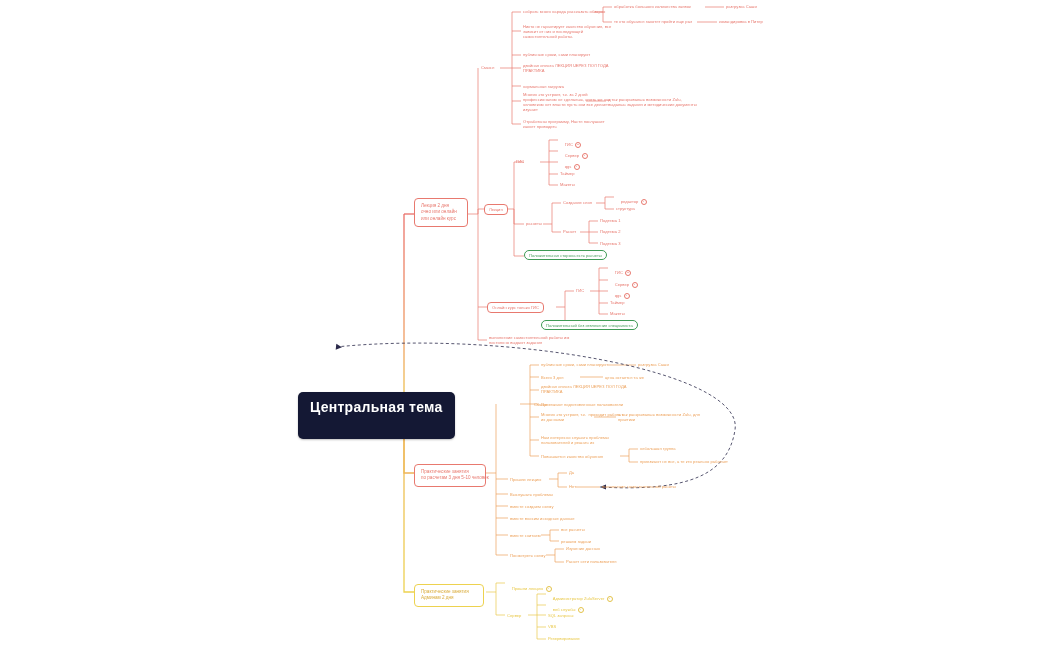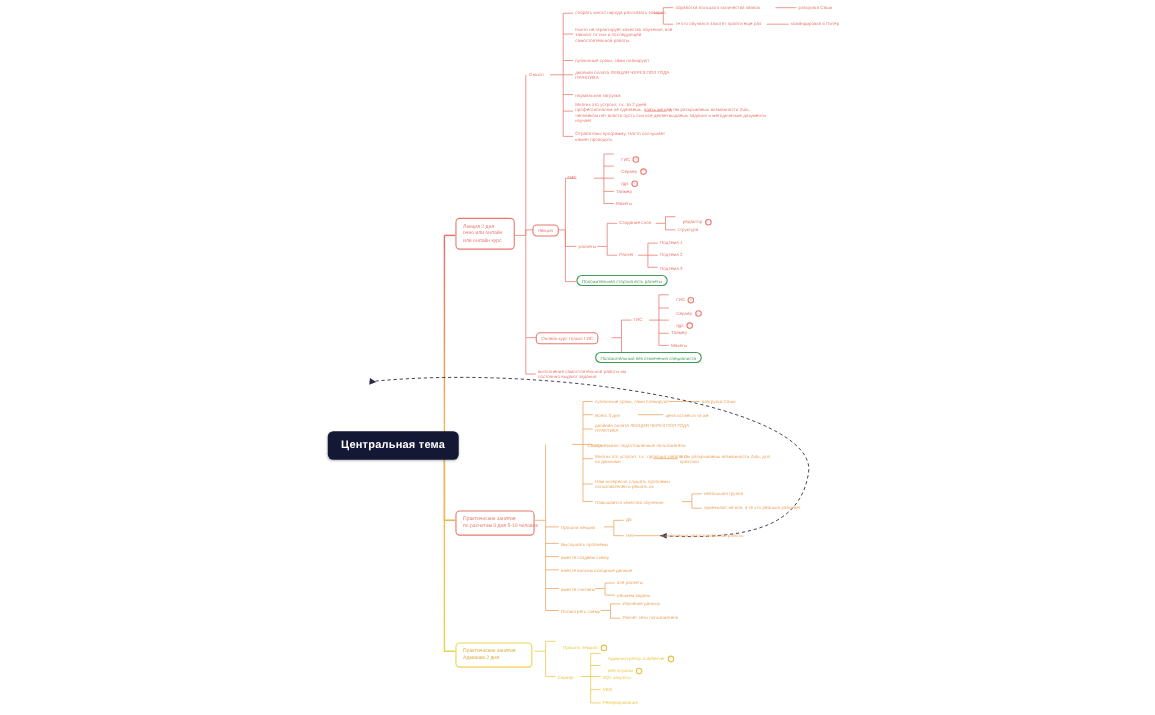--- a/index.html
+++ b/index.html
@@ -69,24 +69,24 @@
     border-width: 1px;
     line-height: 1.4;
   }
 
   
   #central {
     position: absolute;
     background: #141834;
     color: #ffffff;
     border-radius: 5px;
-    font-size: 10px;
+    font-size: 14px;
     font-weight: bold;
     letter-spacing: 0.02em;
-    padding: 7px 12px 8px 12px;
+    padding: 7px 12px 24px 12px;
     box-shadow: 0 1px 2px rgba(0,0,0,0.25);
     white-space: pre;
     text-align: center;
   }
 
   .badge {
     display: inline-block;
     width: 4px;
     height: 4px;
     border-radius: 50%;

